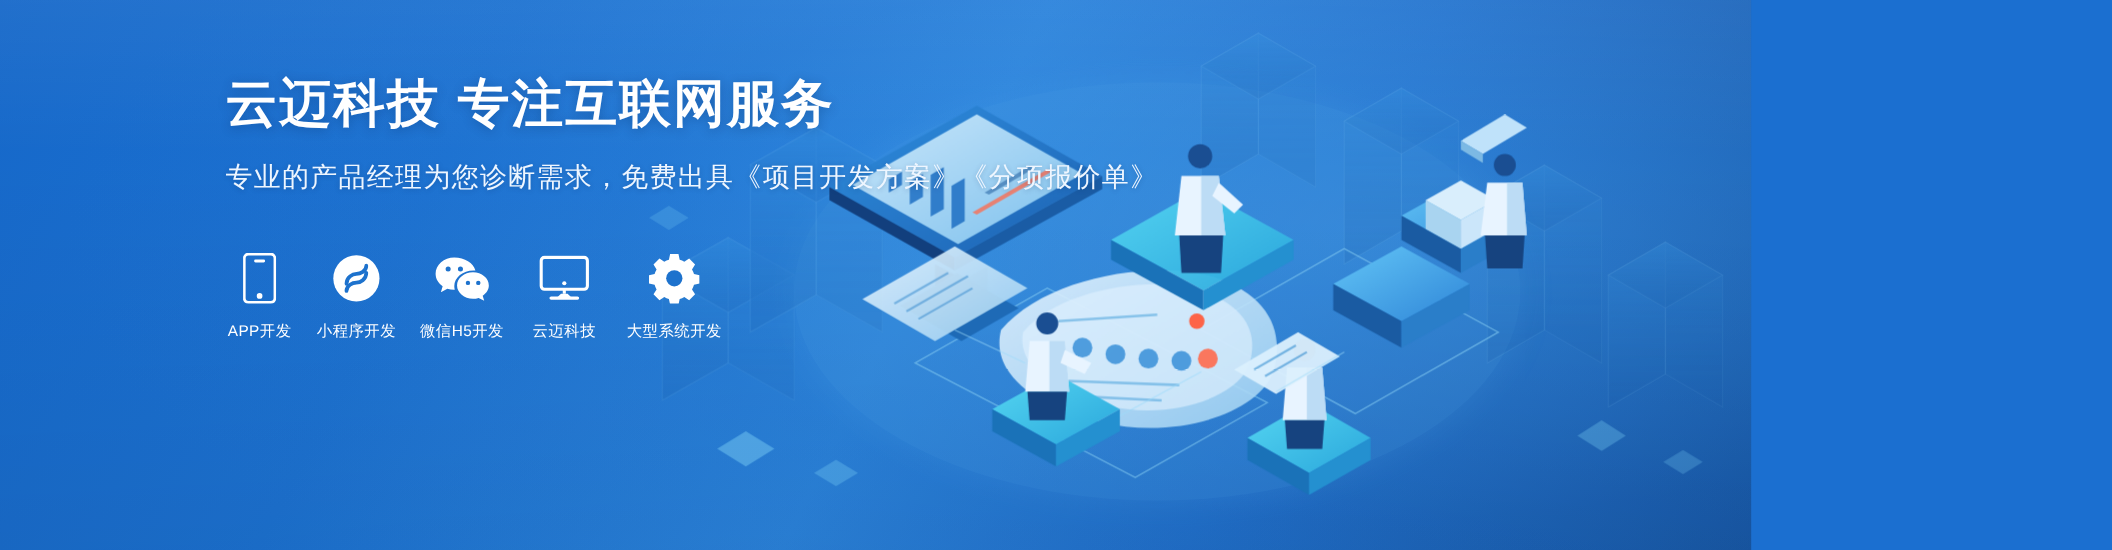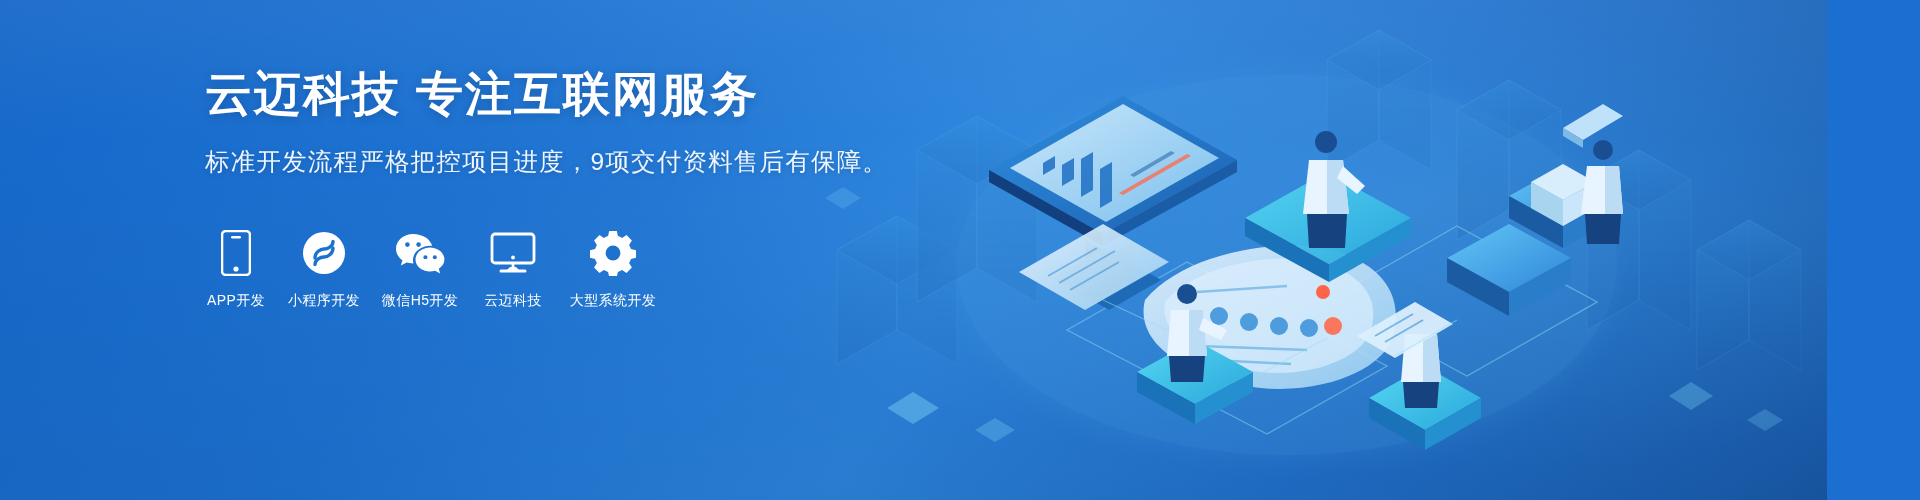--- a/index.html
+++ b/index.html
@@ -6,21 +6,21 @@
   * { margin:0; padding:0; box-sizing:border-box; }
   html, body { width:1920px; height:500px; overflow:hidden; }
   body {
     font-family:"Liberation Sans", "DejaVu Sans", sans-serif;
     background:#1b6fd0;
   }
 
   
   #banner {
     position:relative;
-    width:1827px; height:500px;
+    width:1592px; height:500px;
     overflow:hidden;
     background:
       radial-gradient(120% 150% at 78% 42%, rgba(64,150,226,0.55) 0%, rgba(40,118,205,0.25) 35%, rgba(18,78,170,0.0) 62%),
       linear-gradient(116deg, #1668c9 0%, #1c72d2 26%, #2b86e0 52%, #1f6fcd 72%, #14529f 100%);
   }
   
   #banner::after{
     content:"";
     position:absolute; inset:0;
     background:linear-gradient(180deg, rgba(255,255,255,0.05) 0%, rgba(255,255,255,0.0) 28%, rgba(0,0,0,0.06) 100%);
@@ -305,21 +305,21 @@
         <path d="M 486 378 L 560 338"></path>
         <path d="M 628 356 L 690 320"></path>
         <path d="M 336 300 L 400 330"></path>
       </g>
     </svg>
   </div>
 
   <div class="copy">
     <h1 class="headline">云迈科技 专注互联网服务</h1>
     <div class="sub">
-      <div class="sub-line">标准开发流程严格把控项目进度，9项交付资料售后有保障。</div>
+      <div class="sub-line">专业的产品经理为您诊断需求，免费出具《项目开发方案》《分项报价单》</div>
     </div>
   </div>
 
   <div class="services">
 
     <div class="service w1">
       <span class="svc-icon">
         <svg width="30" height="46" viewBox="0 0 30 46">
           <rect x="1" y="1" width="28" height="44" rx="4" fill="none" stroke="#ffffff" stroke-width="2.6"></rect>
           <rect x="10" y="6" width="10" height="2.6" rx="1.3" fill="#ffffff"></rect>

